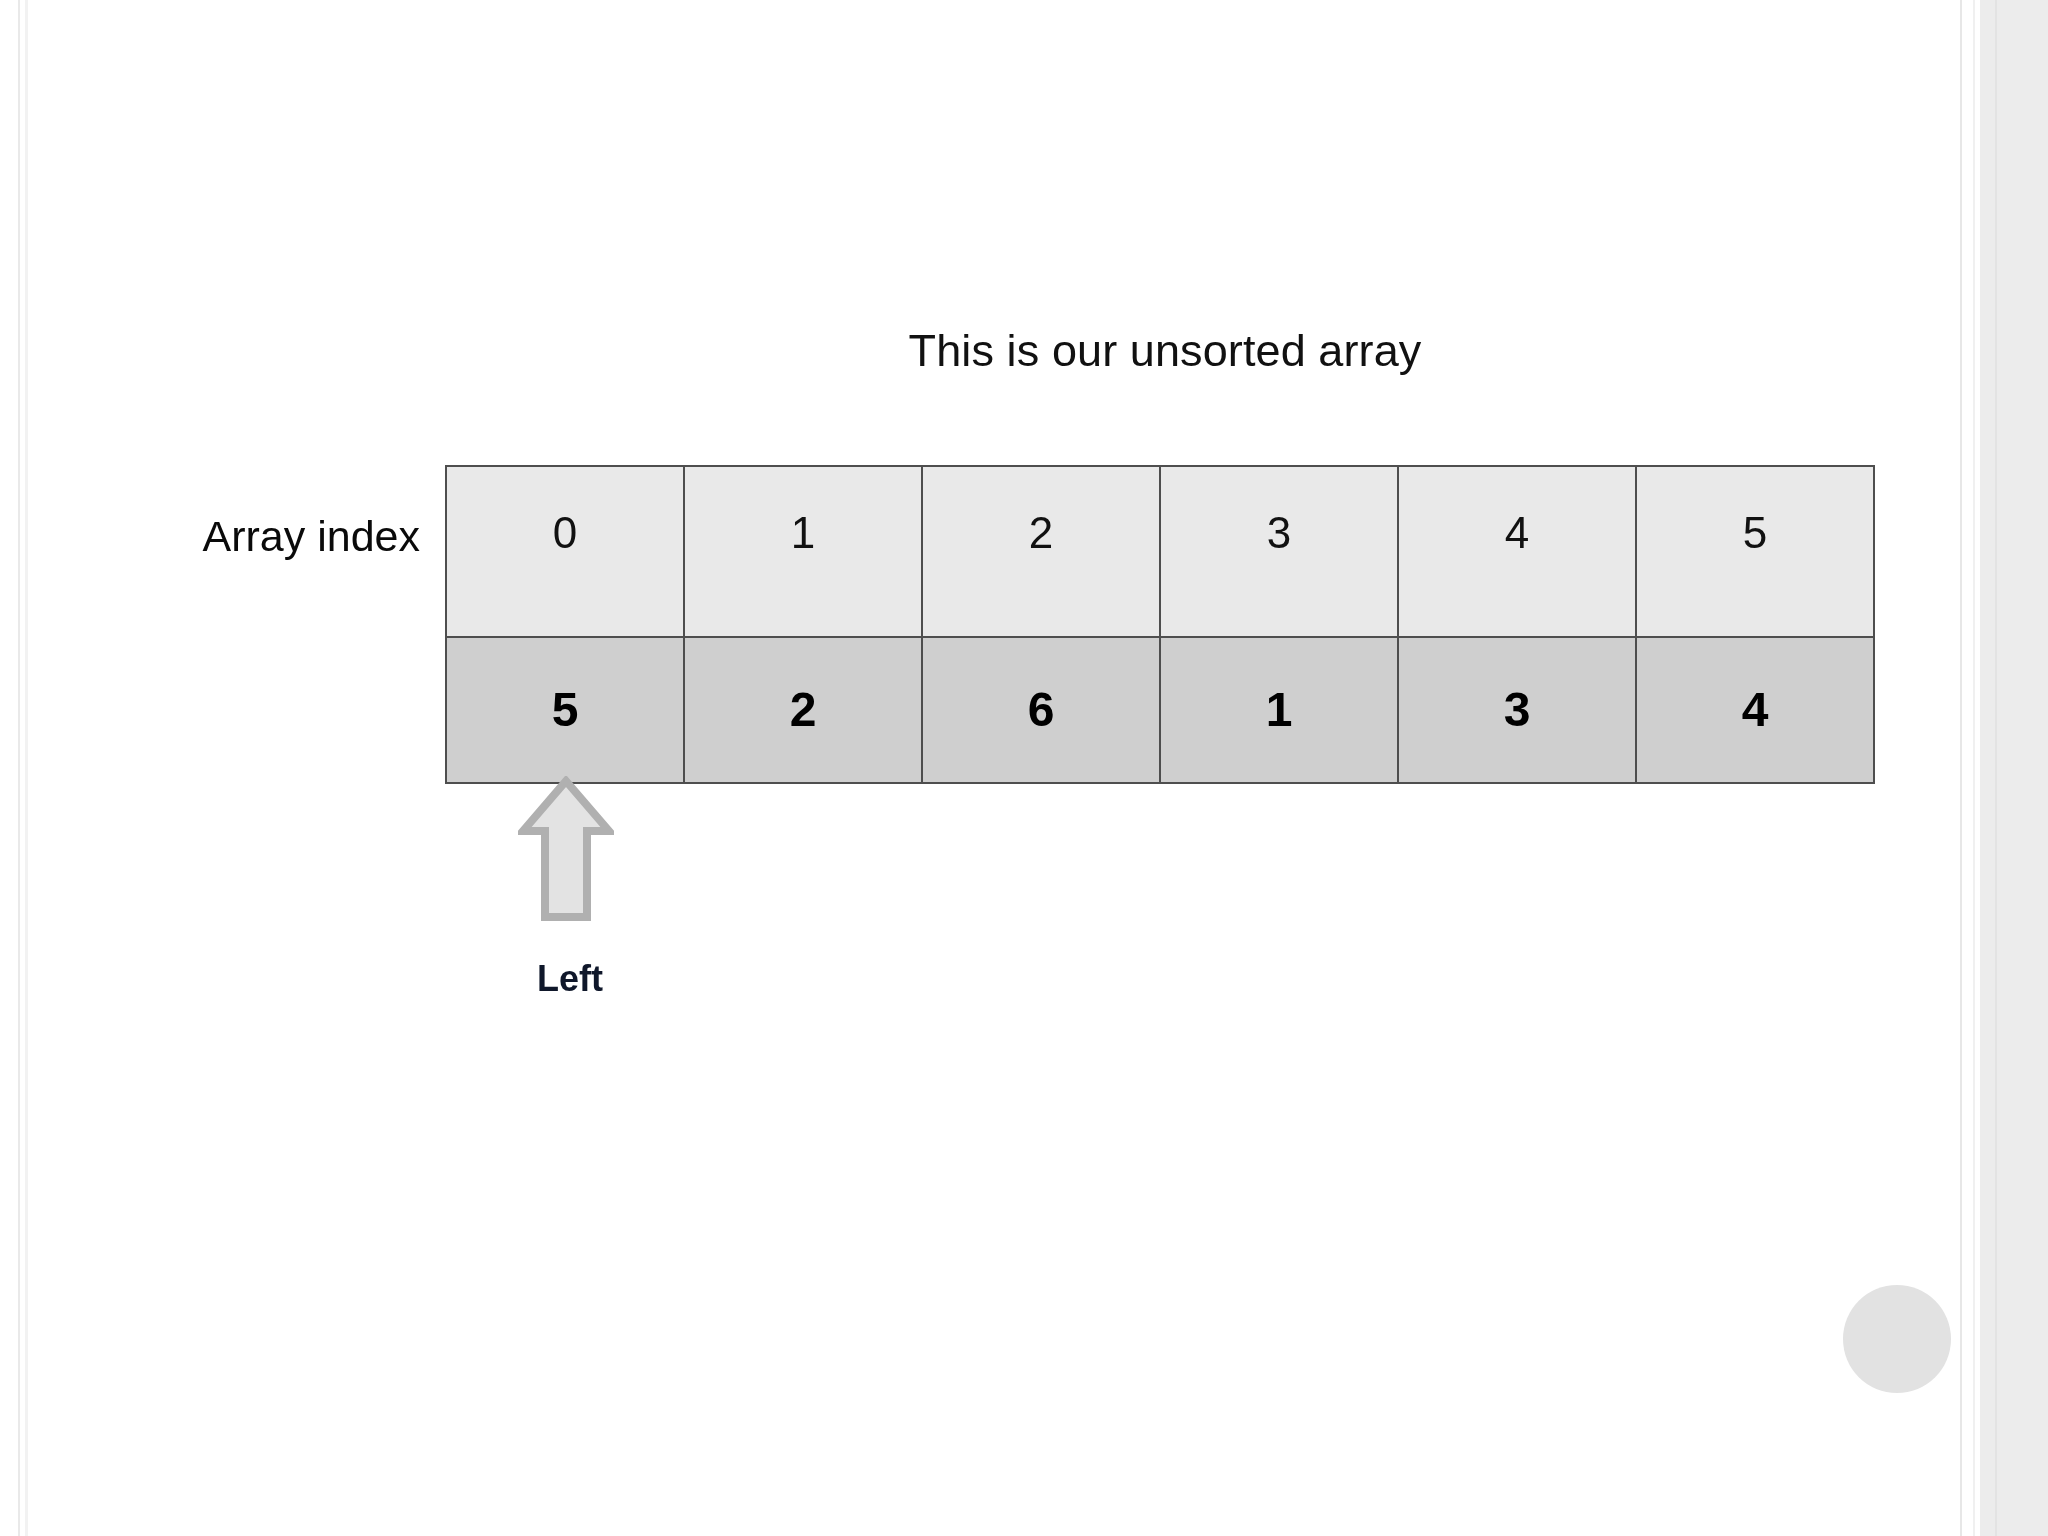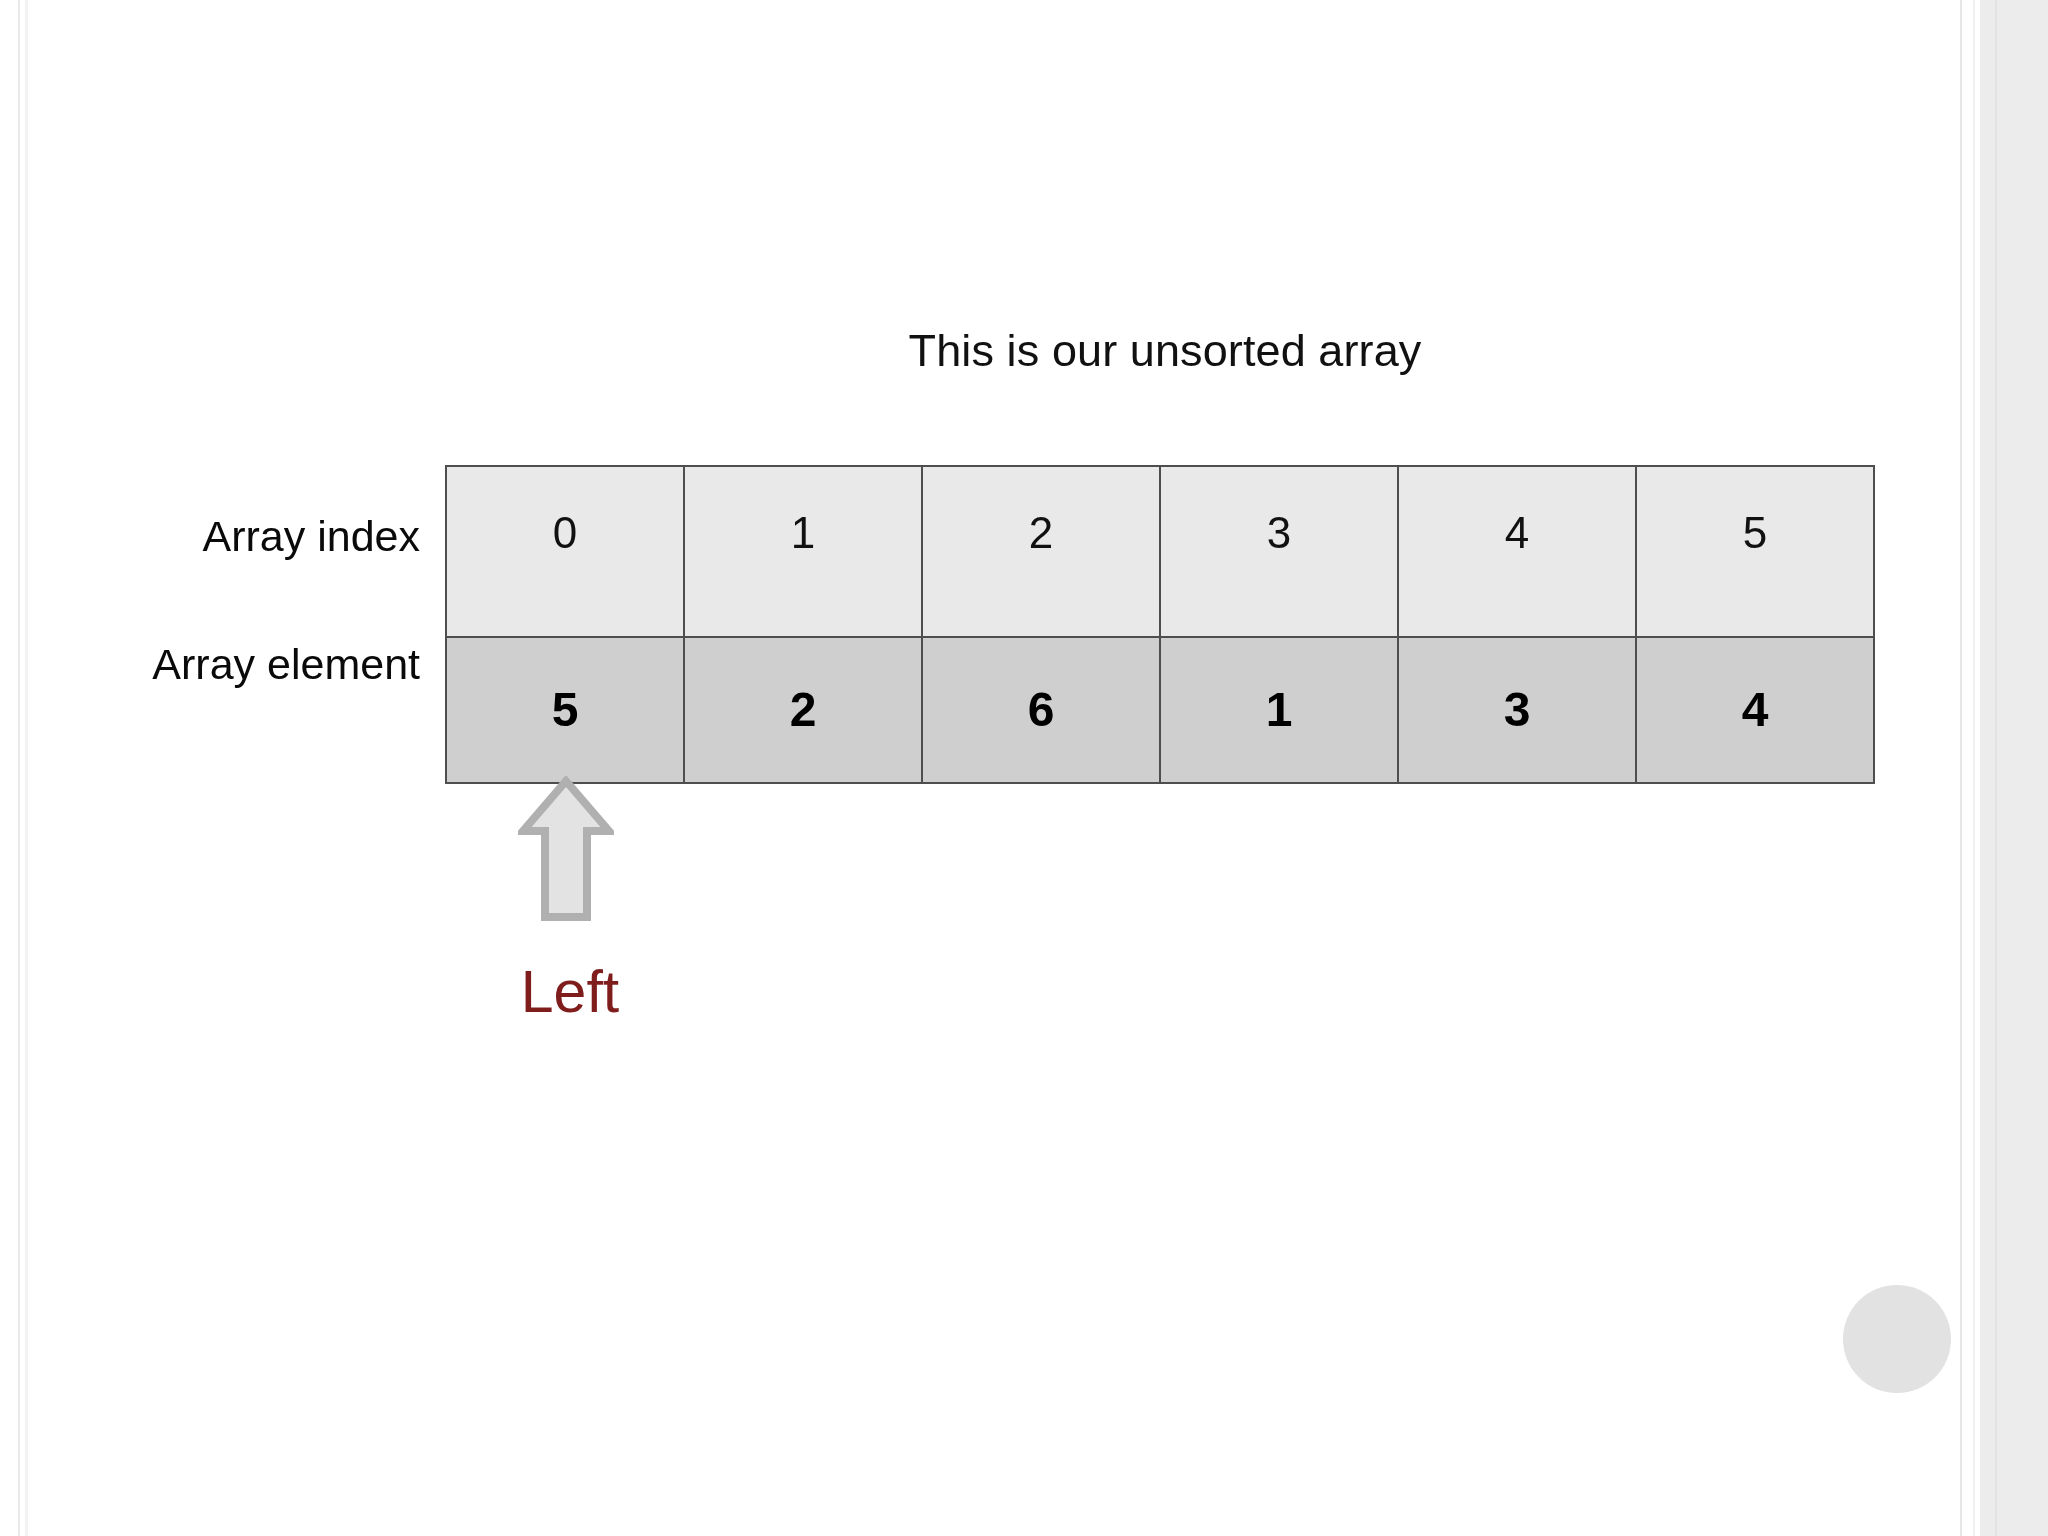--- a/index.html
+++ b/index.html
@@ -152,23 +152,24 @@
     top: 776px;
     width: 96px;
     height: 146px;
   }
   .pointer-label {
     position: absolute;
     left: 450px;
     top: 958px;
     width: 240px;
     text-align: center;
-    font-size: 59px;
-    color: #7f1d1d;
+    font-size: 36px;
+    color: #0f172a;
     white-space: nowrap;
+    font-weight: bold;
   }
 
   
   .fab-circle {
     position: absolute;
     left: 1843px;
     top: 1285px;
     width: 108px;
     height: 108px;
     border-radius: 50%;
@@ -179,21 +180,20 @@
 <body>
 
 <div class="page-canvas">
 
   <div class="page-left-border"></div>
   <div class="page-left-border2"></div>
 
   <div class="slide-title">This is our unsorted array</div>
 
   <div class="row-label index">Array index</div>
-  <div class="row-label element">Array element</div>
 
   <table class="array-table">
     <tbody>
       <tr class="index-row">
         <td>0</td>
         <td>1</td>
         <td>2</td>
         <td>3</td>
         <td>4</td>
         <td>5</td>

